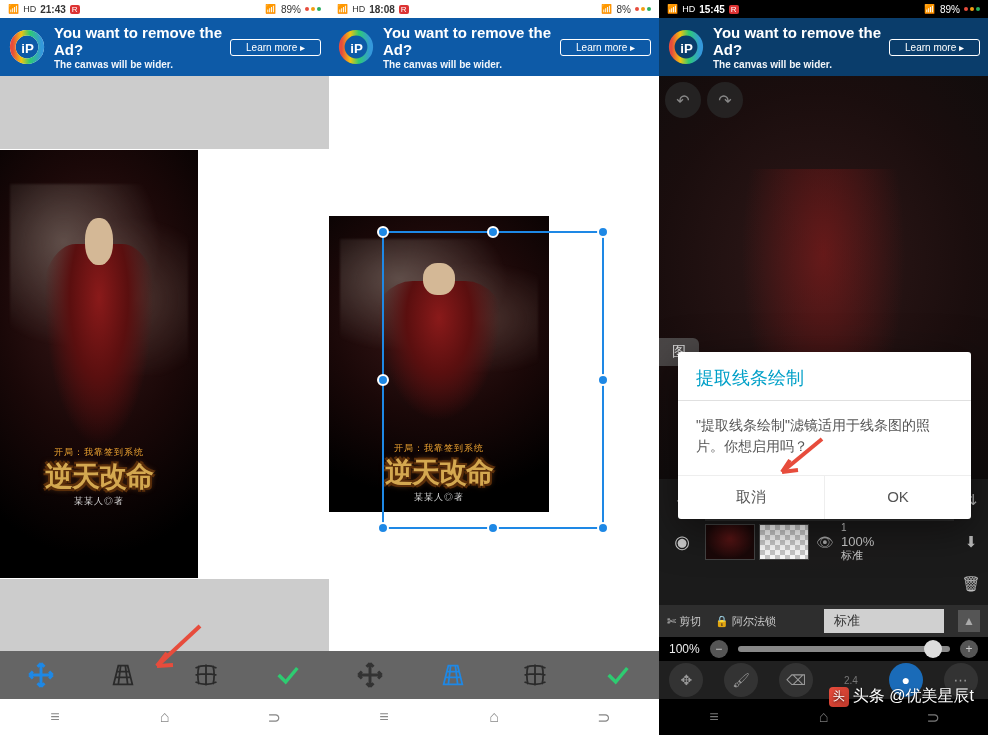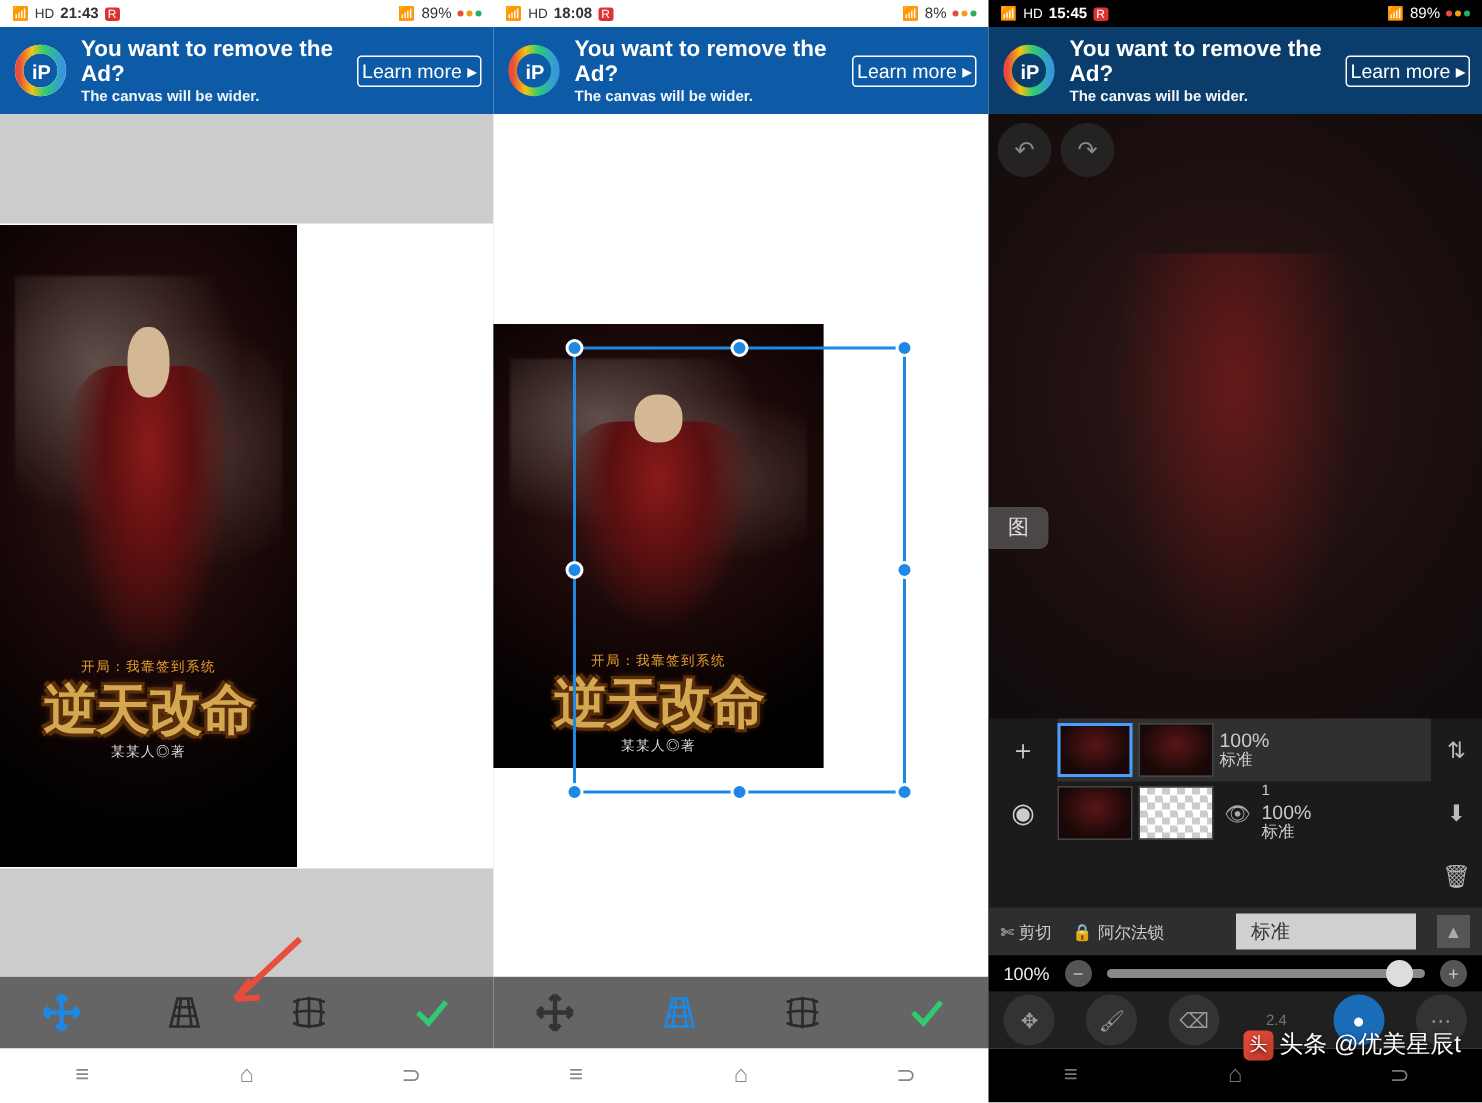--- a/index.html
+++ b/index.html
@@ -22,37 +22,37 @@
 .dot2 { background: #f39c12; }
 .dot3 { background: #27ae60; }
 
 .ad-banner { background: #0d5aa7; color: #fff; display: flex; align-items: center; padding: 6px 8px; gap: 8px; }
 .ad-banner.dark { background: #0a3d6b; }
 .ad-icon { width: 38px; height: 38px; flex-shrink: 0; position: relative; }
 .ad-icon svg { width: 100%; height: 100%; }
 .ad-text { flex: 1; line-height: 1.15; }
 .ad-title { font-size: 15px; font-weight: 700; }
 .ad-sub { font-size: 10px; font-weight: 700; opacity: 0.95; }
-.ad-btn { background: transparent; border: 1px solid #fff; color: #fff; font-size: 13px; padding: 2px 2px; border-radius: 3px; white-space: nowrap; }
+.ad-btn { background: transparent; border: 1px solid #fff; color: #fff; font-size: 10px; padding: 2px 15px; border-radius: 3px; white-space: nowrap; }
 
 .canvas-area { flex: 1; background: #ccc; display: flex; align-items: center; justify-content: center; position: relative; }
 .canvas-white { background: #fff; width: 100%; display: flex; align-items: center; justify-content: flex-start; }
 .s1 .canvas-white { height: 430px; }
 .s2 .canvas-white { height: 100%; }
 
 .cover { position: relative; background: #0a0a0a; overflow: hidden; }
 .cover.c1 { width: 198px; height: 428px; }
 .cover.c2 { width: 220px; height: 296px; }
 .cover-art { position: absolute; inset: 0; background: radial-gradient(ellipse 120% 80% at 48% 35%, #3a1818 0%, #1a0808 40%, #000 75%); }
 .cover-swirl { position: absolute; top: 8%; left: 5%; right: 5%; height: 45%; background: radial-gradient(ellipse at 30% 30%, rgba(150,140,130,0.5), transparent 55%), radial-gradient(ellipse at 70% 60%, rgba(120,100,90,0.4), transparent 50%); filter: blur(1px); }
 .cover-figure { position: absolute; top: 22%; left: 20%; right: 20%; height: 50%; background: radial-gradient(ellipse at 50% 25%, #8a1a1a 0%, #5a0f0f 35%, transparent 65%); border-radius: 30% 30% 40% 40%; }
 .cover-figure::before { content:''; position: absolute; top: -12%; left: 38%; width: 24%; height: 22%; background: #d4b896; border-radius: 45%; }
 .cover-texts { position: absolute; bottom: 8px; left: 0; right: 0; text-align: center; }
 .cover-small { color: #e8a030; font-size: 9px; font-weight: 500; letter-spacing: 1px; }
-.cover-big { font-family: serif; font-size: 36px; font-weight: 900; color: #d4a850; text-shadow: 2px 2px 0 #5a2e0a, -2px -2px 0 #5a2e0a, 2px -2px 0 #5a2e0a, -2px 2px 0 #5a2e0a, 0 0 6px #8a5020; letter-spacing: -1px; line-height: 1; margin: 4px 0; }
+.cover-big { font-family: serif; font-size: 28px; font-weight: 900; color: #d4a850; text-shadow: 2px 2px 0 #5a2e0a, -2px -2px 0 #5a2e0a, 2px -2px 0 #5a2e0a, -2px 2px 0 #5a2e0a, 0 0 6px #8a5020; letter-spacing: -1px; line-height: 1; margin: 4px 0; }
 .cover-author { color: #ddd; font-size: 9px; letter-spacing: 1px; }
 .cover.c1 .cover-texts { bottom: 70px; }
 
 .selection { position: absolute; border: 2px solid #1e88e5; }
 .handle { position: absolute; width: 12px; height: 12px; background: #1e88e5; border: 2px solid #fff; border-radius: 50%; }
 .h-tl { top: -7px; left: -7px; } .h-tr { top: -7px; right: -7px; }
 .h-bl { bottom: -7px; left: -7px; } .h-br { bottom: -7px; right: -7px; }
 .h-tm { top: -7px; left: 50%; margin-left: -6px; } .h-bm { bottom: -7px; left: 50%; margin-left: -6px; }
 .h-ml { left: -7px; top: 50%; margin-top: -6px; } .h-mr { right: -7px; top: 50%; margin-top: -6px; }
 
@@ -420,20 +420,32 @@
       <div class="dock-btn">✥</div>
       <div class="dock-btn">🖌</div>
       <div class="dock-btn">⌫</div>
       <div class="dock-btn" style="background:transparent;">
           <span class="dock-size">2.4</span>
         </div>
       <div class="dock-btn active">●</div>
       <div class="dock-btn">⋯</div>
     </div>
 
+    <div class="dialog">
+      <div class="dialog-title">提取线条绘制</div>
+      <div class="dialog-body">"提取线条绘制"滤镜适用于线条图的照片。你想启用吗？</div>
+      <svg class="red-arrow" style="top:82px; left:94px;" width="60" height="50">
+          <path d="M 50 5 L 10 38" stroke="#e74c3c" stroke-width="4" fill="none"></path>
+          <path d="M 10 38 L 18 26 M 10 38 L 26 36" stroke="#e74c3c" stroke-width="4" fill="none"></path>
+        </svg>
+      <div class="dialog-actions">
+        <div class="dialog-btn">取消</div>
+        <div class="dialog-btn">OK</div>
+      </div>
+    </div>
   </div>
 
   <div class="nav-bar dark">
     <div class="nav-btn">≡</div>
     <div class="nav-btn">⌂</div>
     <div class="nav-btn">⊃</div>
   </div>
 </div>
 
 <div class="watermark">

